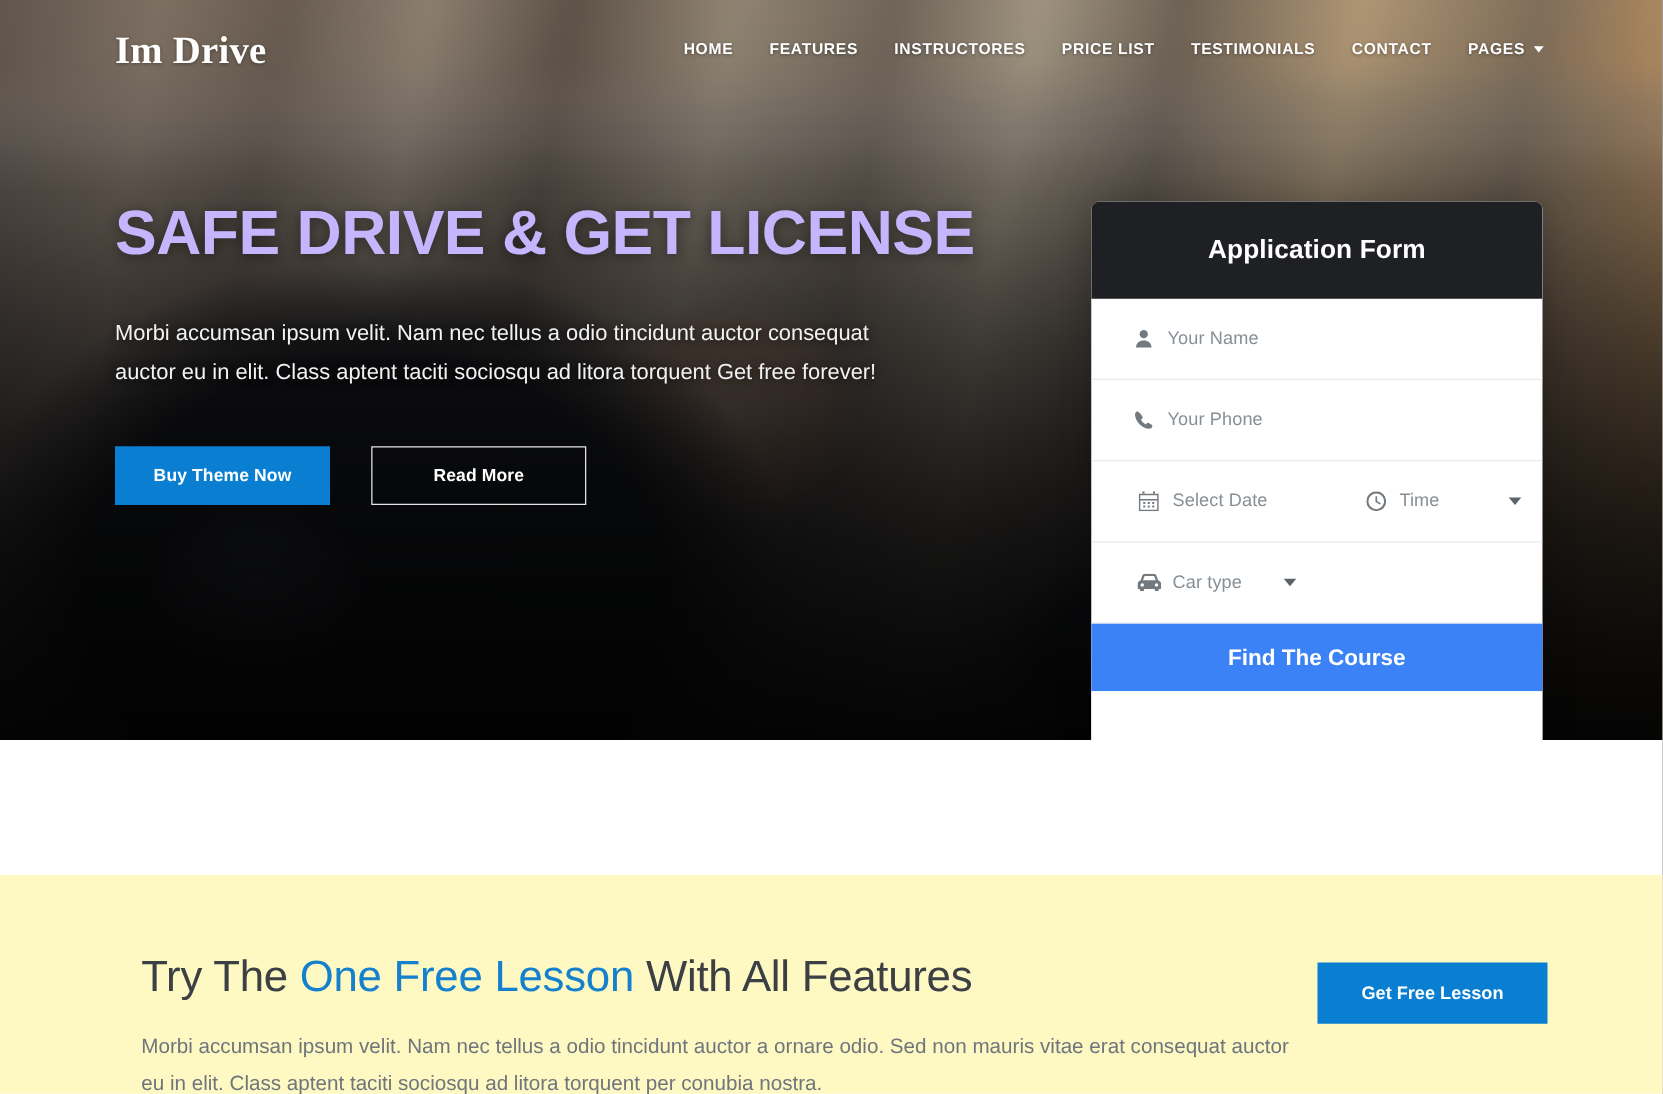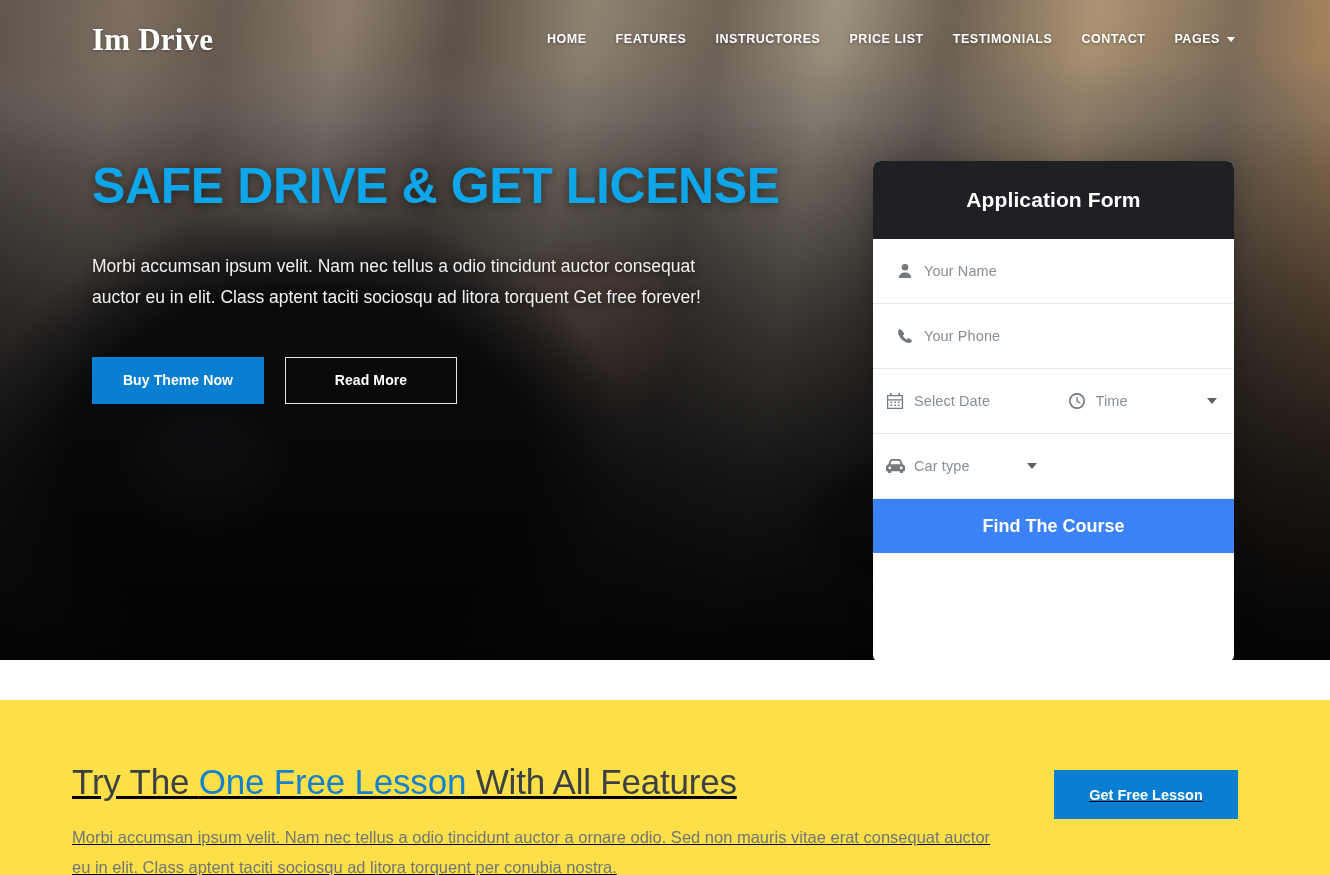--- a/index.html
+++ b/index.html
@@ -6,21 +6,21 @@
   * { margin:0; padding:0; box-sizing:border-box; }
   html, body {
     width:1330px; height:875px;
     font-family:"Liberation Sans", sans-serif;
     background:#ffffff; overflow:hidden;
   }
 
   
   .hero {
     position:relative;
-    width:1330px; height:660px;
+    width:1330px; height:592px;
     overflow:hidden;
     background:#2b2b2b;
   }
 
   
   .hero-photo {
     position:absolute; inset:0;
     background:
       
       linear-gradient(180deg,
@@ -97,31 +97,31 @@
     border-left:4.5px solid transparent;
     border-right:4.5px solid transparent;
     border-top:5px solid #ffffff;
   }
 
   
   .hero-content {
     position:absolute; left:92px; top:160px; width:700px; z-index:5;
   }
   .hero-title {
-    font-size:50px; font-weight:700; color:#0ea5e9;
+    font-size:50px; font-weight:700; color:#c4b5fd;
     letter-spacing:-0.4px; line-height:1.05;
     text-shadow:0 2px 10px rgba(0,0,0,0.45);
   }
   .hero-text {
     margin-top:38px;
     font-size:17.5px; line-height:31px; color:#f2f2f2;
     width:655px;
     text-shadow:0 1px 6px rgba(0,0,0,0.55);
   }
-  .hero-actions { margin-top:44px; display:flex; gap:21px; }
+  .hero-actions { margin-top:44px; display:flex; gap:33px; }
   .btn {
     display:inline-flex; align-items:center; justify-content:center;
     font-size:14px; font-weight:700; color:#ffffff;
     cursor:pointer; letter-spacing:0.1px;
   }
   .btn-primary {
     background:#0a7fd1; width:172px; height:47px;
   }
   .btn-outline {
     background:transparent; width:172px; height:47px;
@@ -141,27 +141,27 @@
   .form-header {
     height:78px; background:#1f2023;
     display:flex; align-items:center; justify-content:center;
   }
   .form-header-title {
     color:#ffffff; font-size:21px; font-weight:700; letter-spacing:0.1px;
   }
   .form-row {
     height:65px; display:flex; align-items:center;
     border-bottom:1px solid #e7eaec;
-    padding:0 0 0 22px;
+    padding:0 0 0 32px;
   }
   .form-row.split { padding:0; }
   .half {
     width:50%; height:100%;
     display:flex; align-items:center;
-    padding-left:12px; position:relative;
+    padding-left:36px; position:relative;
   }
   .half + .half { border-left:1px solid transparent; }
   .fld-icon {
     width:20px; height:20px; flex:0 0 20px;
     display:flex; align-items:center; justify-content:center;
     color:#72797f; margin-right:9px;
   }
   .fld-icon svg { display:block; fill:#72797f; }
   .fld-text {
     font-size:14.5px; color:#878f96; letter-spacing:0.1px;
@@ -179,24 +179,23 @@
     color:#ffffff; font-size:18px; font-weight:700;
     cursor:pointer; border:none;
     font-family:"Liberation Sans", sans-serif;
   }
   .form-foot { height:52px; background:#ffffff; }
 
   
   .feature-section {
     position:absolute; left:0; top:700px;
     width:1330px; height:175px;
-    background:#fde047;
-    padding:62px 92px 0 72px;
+    background:#fef9c3;
+    padding:62px 92px 0 113px;
     display:flex;
-    text-decoration:underline;
   }
   .feature-left { width:945px; }
   .feature-title {
     font-size:35px; font-weight:400; color:#3c4044;
     letter-spacing:-0.2px; line-height:1.12;
   }
   .feature-title .hl { color:#1580cd; }
   .feature-text {
     margin-top:21px; width:930px;
     font-size:16.5px; line-height:30px; color:#6f757b;

